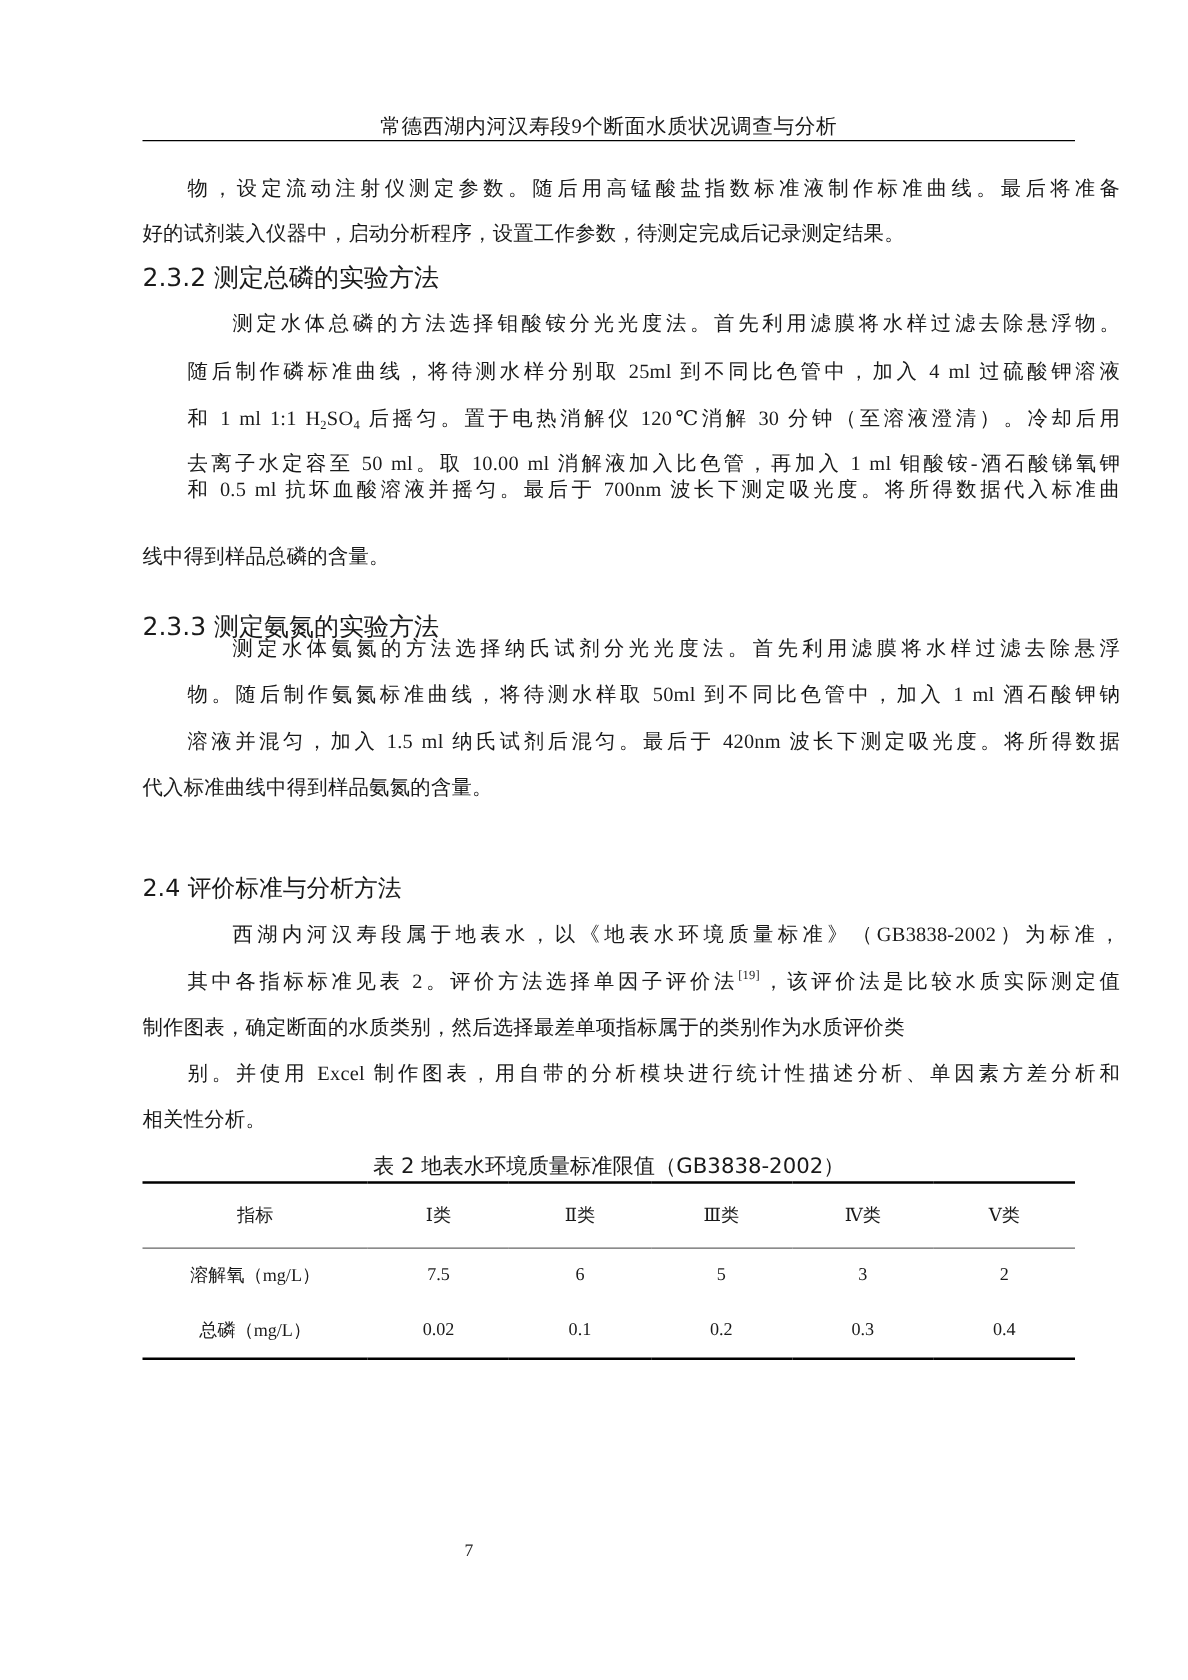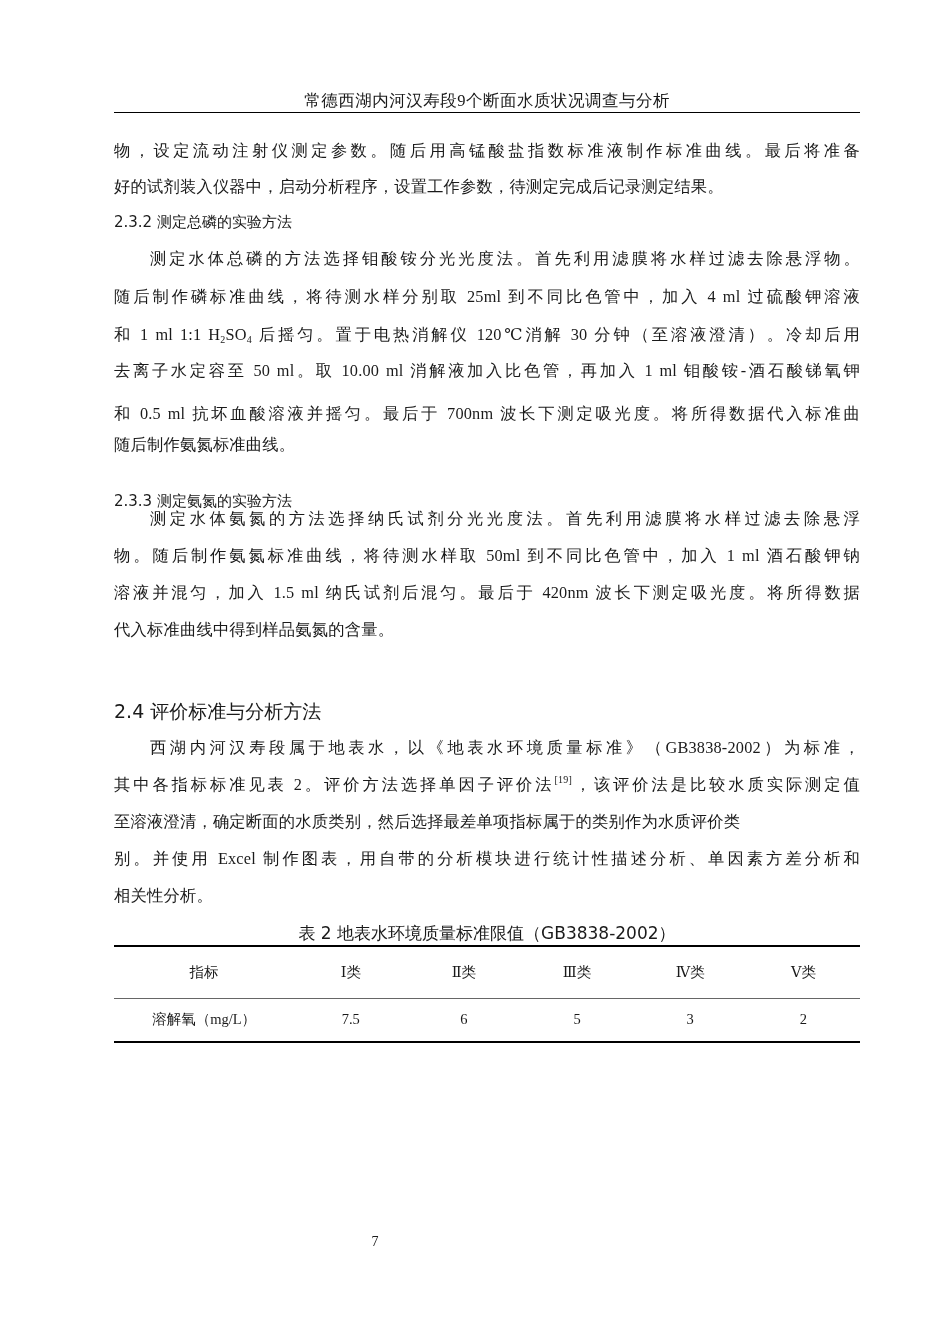--- a/index.html
+++ b/index.html
@@ -38,30 +38,31 @@
       left: 114px;
       width: 746px;
       font-size: 16.3px;
       line-height: 22px;
       white-space: nowrap;
       letter-spacing: 0.2px;
     }
     .justify {
       text-align: justify;
       text-align-last: justify;
+      margin-left: 36px;
     }
     .indent {
       padding-left: 36px;
       box-sizing: border-box;
     }
     .subheading {
       position: absolute;
       left: 114px;
       font-family: "DejaVu Sans", "Liberation Sans", sans-serif;
-      font-size: 15px;
+      font-size: 20px;
       line-height: 22px;
       white-space: nowrap;
     }
     .heading {
       position: absolute;
       left: 114px;
       font-family: "DejaVu Sans", "Liberation Sans", sans-serif;
       font-size: 19px;
       line-height: 28px;
       white-space: nowrap;
@@ -132,35 +133,35 @@
 <div class="line justify" style="top:140px;">物，设定流动注射仪测定参数。随后用高锰酸盐指数标准液制作标准曲线。最后将准备</div>
 <div class="line" style="top:176px;">好的试剂装入仪器中，启动分析程序，设置工作参数，待测定完成后记录测定结果。</div>
 
 <div class="subheading" style="top:211px;">2.3.2 测定总磷的实验方法</div>
 <div class="line justify indent" style="top:248px;">测定水体总磷的方法选择钼酸铵分光光度法。首先利用滤膜将水样过滤去除悬浮物。</div>
 <div class="line justify" style="top:286px;">随后制作磷标准曲线，将待测水样分别取 25ml 到不同比色管中，加入 4 ml 过硫酸钾溶液</div>
 <div class="line justify" style="top:324px;">
   <span>和 1 ml 1:1 H</span><sub>2</sub><span>SO</span><sub>4</sub><span> 后摇匀。置于电热消解仪 120℃消解 30 分钟（至溶液澄清）。冷却后用</span>
 </div>
 <div class="line justify" style="top:360px;">去离子水定容至 50 ml。取 10.00 ml 消解液加入比色管，再加入 1 ml 钼酸铵-酒石酸锑氧钾</div>
-<div class="line justify" style="top:403px;">和 0.5 ml 抗坏血酸溶液并摇匀。最后于 700nm 波长下测定吸光度。将所得数据代入标准曲</div>
-<div class="line" style="top:434px;">随后制作氨氮标准曲线。</div>
+<div class="line justify" style="top:381px;">和 0.5 ml 抗坏血酸溶液并摇匀。最后于 700nm 波长下测定吸光度。将所得数据代入标准曲</div>
+<div class="line" style="top:434px;">线中得到样品总磷的含量。</div>
 
 <div class="subheading" style="top:470px;margin-top:20px;">2.3.3 测定氨氮的实验方法</div>
 <div class="line justify indent" style="top:508px;">测定水体氨氮的方法选择纳氏试剂分光光度法。首先利用滤膜将水样过滤去除悬浮</div>
 <div class="line justify" style="top:545px;">物。随后制作氨氮标准曲线，将待测水样取 50ml 到不同比色管中，加入 1 ml 酒石酸钾钠</div>
 <div class="line justify" style="top:582px;">溶液并混匀，加入 1.5 ml 纳氏试剂后混匀。最后于 420nm 波长下测定吸光度。将所得数据</div>
 <div class="line" style="top:619px;">代入标准曲线中得到样品氨氮的含量。</div>
 
 <div class="heading" style="top:697px;">2.4 评价标准与分析方法</div>
 <div class="line justify indent" style="top:737px;">西湖内河汉寿段属于地表水，以《地表水环境质量标准》（GB3838-2002）为标准，</div>
 <div class="line justify" style="top:774px;">
   <span>其中各指标标准见表 2。评价方法选择单因子评价法</span><sup>[19]</sup><span>，该评价法是比较水质实际测定值</span>
 </div>
-<div class="line" style="top:811px;">至溶液澄清，确定断面的水质类别，然后选择最差单项指标属于的类别作为水质评价类</div>
+<div class="line" style="top:811px;">制作图表，确定断面的水质类别，然后选择最差单项指标属于的类别作为水质评价类</div>
 <div class="line justify" style="top:848px;">别。并使用 Excel 制作图表，用自带的分析模块进行统计性描述分析、单因素方差分析和</div>
 <div class="line" style="top:885px;">相关性分析。</div>
 
 <div class="table-caption">表 2 地表水环境质量标准限值（GB3838-2002）</div>
 <table class="std-table">
   <thead>
     <tr>
       <th class="col-name">指标</th>
       <th class="col-val">Ⅰ类</th>
       <th class="col-val">Ⅱ类</th>
@@ -171,16 +172,24 @@
   </thead>
   <tbody>
     <tr class="r-do">
       <td>溶解氧（mg/L）</td>
       <td>7.5</td>
       <td>6</td>
       <td>5</td>
       <td>3</td>
       <td>2</td>
     </tr>
+    <tr class="r-tp">
+      <td>总磷（mg/L）</td>
+      <td>0.02</td>
+      <td>0.1</td>
+      <td>0.2</td>
+      <td>0.3</td>
+      <td>0.4</td>
+    </tr>
   </tbody>
 </table>
 
 <div class="page-number">7</div>
 
 </body></html>

